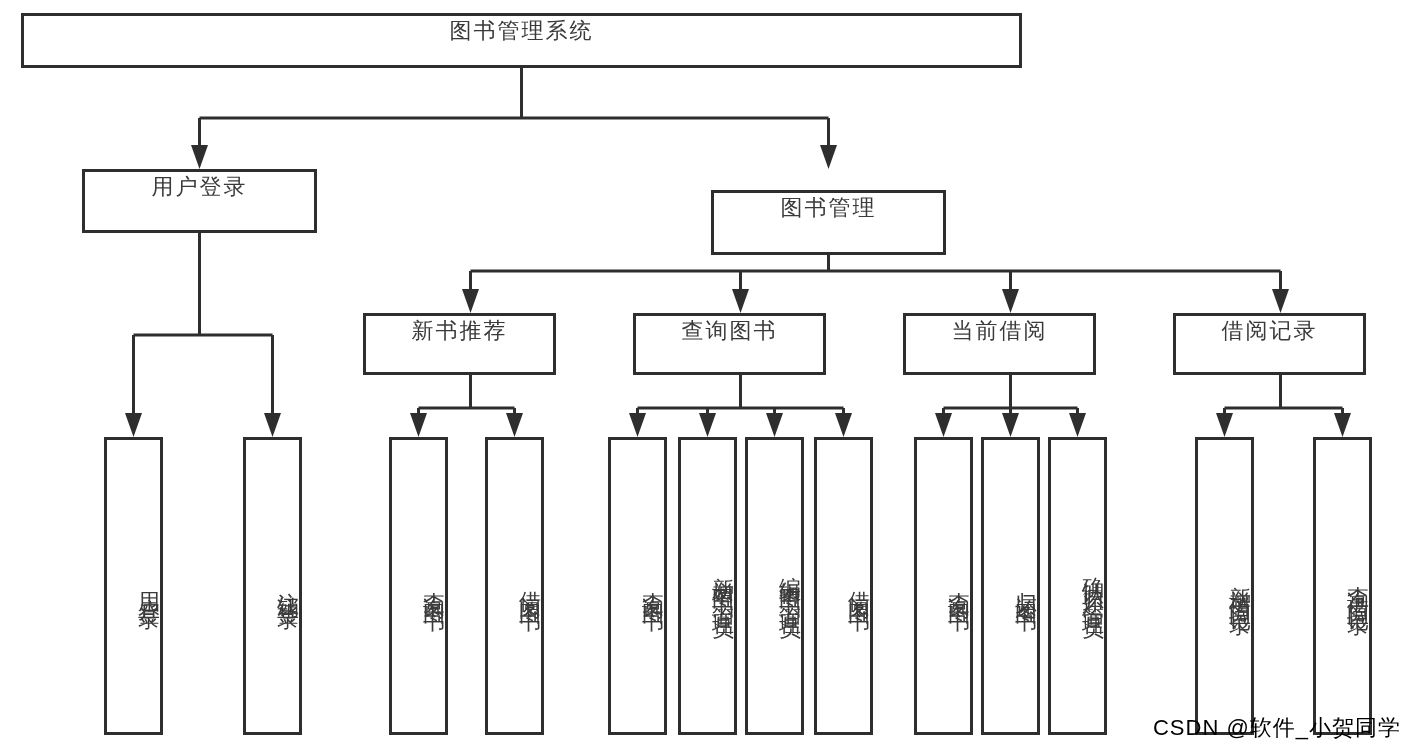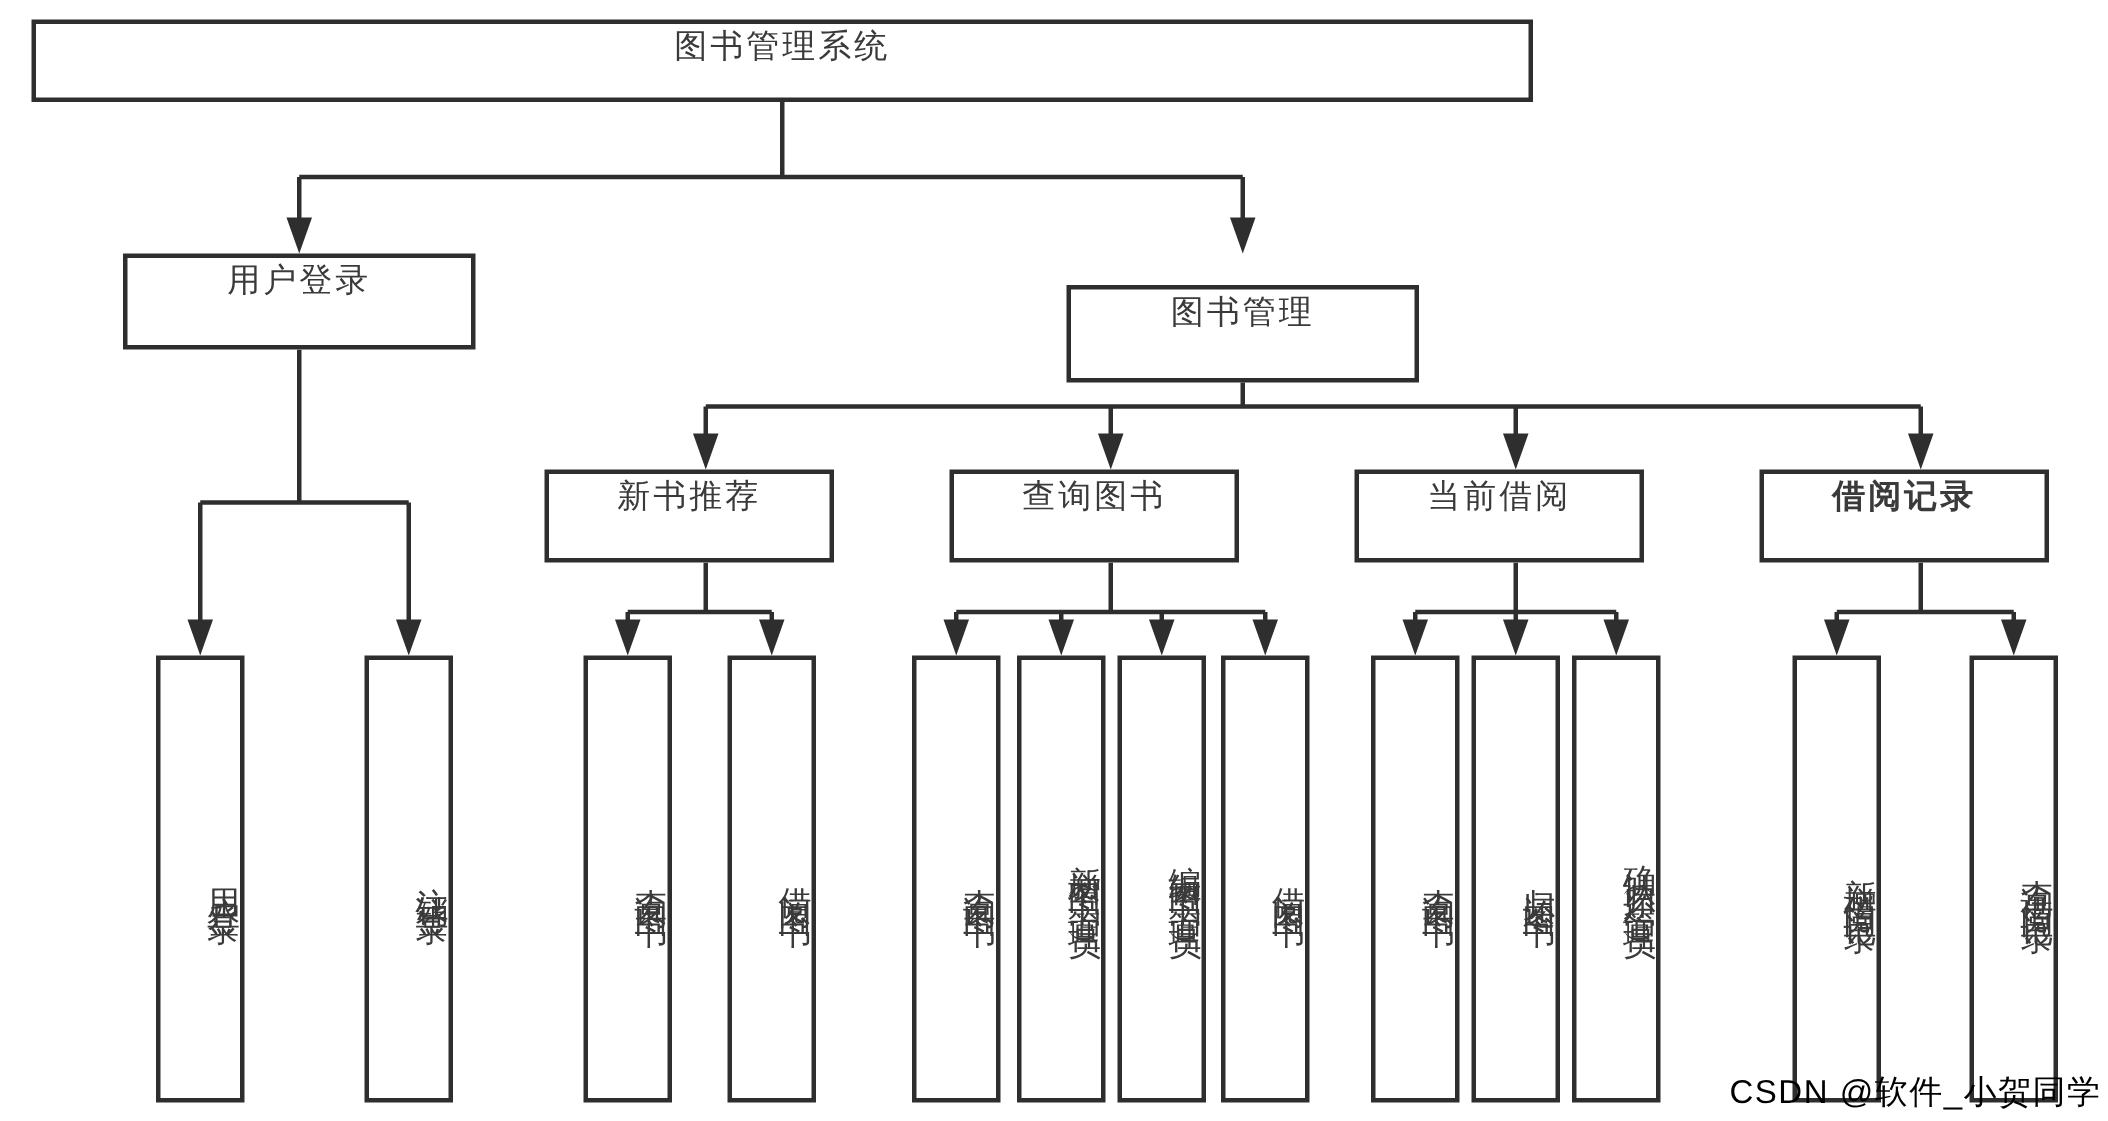--- a/index.html
+++ b/index.html
@@ -26,21 +26,21 @@
   
   .root   { left:21px;  top:13px;  width:1001px; height:55px; }
   
   .b-login { left:82px;  top:169px; width:235px; height:64px; }
   .b-mgmt  { left:711px; top:169px; width:235px; height:65px;margin-top:21px; }
   
   .lvl3 { top:313px; width:193px; height:62px; }
   .g-recommend { left:363px;  }
   .g-borrow    { left:633px;  }
   .g-current   { left:903px;  }
-  .g-records   { left:1173px;font-weight:bold; }
+  .g-records   { left:1173px; }
   
   .leaf {
     top:437px; width:59px; height:298px;
     writing-mode:vertical-rl;
     text-orientation:mixed;
     font-size:22px;
     letter-spacing:6px;
     line-height:1.0;
   }
   .leaf span { display:inline-block; }

